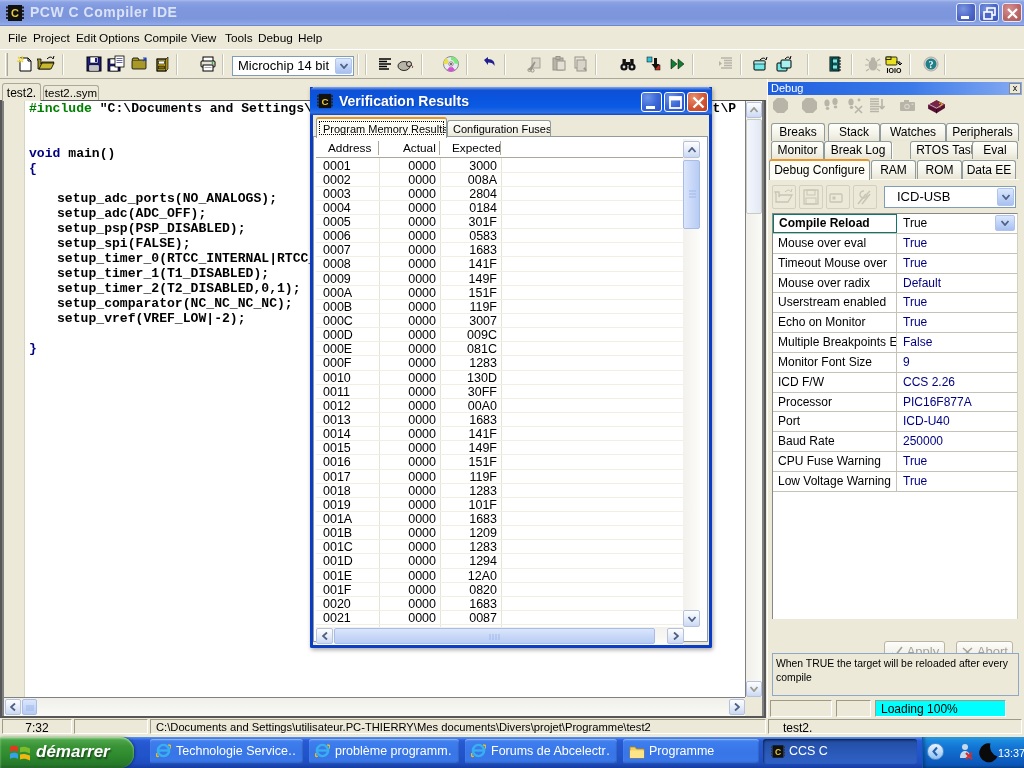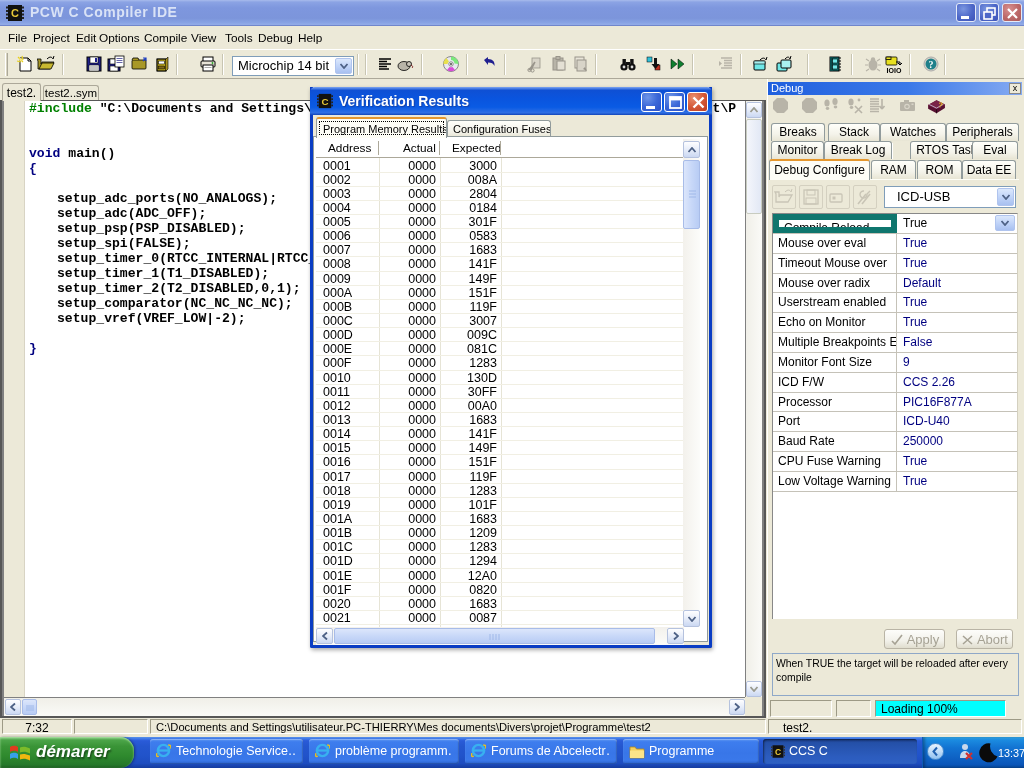--- a/index.html
+++ b/index.html
@@ -43,21 +43,21 @@
 
 #dpanel{left:767px;top:79px;width:257px;height:639px;background:#ECE9D8;border-left:1px solid #FFF;}
 #dtitle{left:768px;top:82px;width:254px;height:13px;background:linear-gradient(90deg,#1F5FDE 0%,#3B79E8 55%,#86ABF2 100%);
  color:#FFF;font-size:11px;padding-left:3px;line-height:13px;}
 .dtab{position:absolute;background:linear-gradient(180deg,#FFFFFA 0%,#F4F3EA 60%,#E8E5D4 100%);border:1px solid #919B9C;border-bottom:none;border-radius:3px 3px 0 0;font-size:12px;color:#000;text-align:center;overflow:hidden;white-space:nowrap;}
 .dtabsel{background:#FDFDF6;border-top:2px solid #E5972D;z-index:5;}
 .pgrow{position:relative;height:19.857px;border-bottom:1px solid #C5C2B8;font-size:12px;}
 .pglab{position:absolute;left:0;top:0;width:124px;height:100%;padding:2px 0 0 5px;color:#000;border-right:1px solid #C5C2B8;white-space:nowrap;overflow:hidden;}
 .pgval{position:absolute;left:125px;top:0;right:0;height:100%;padding:2px 0 0 5px;color:#000080;white-space:nowrap;overflow:hidden;}
 
-.xpbtn{position:absolute;border:1px solid #B9B4A5;border-radius:3px;background:linear-gradient(180deg,#FDFDFA 0%,#F2F1EA 60%,#E0DDCE 100%);color:#A6A294;font-size:13px;text-align:center;}
+.xpbtn{position:absolute;border:1px solid #B9B4A5;border-radius:3px;background:linear-gradient(180deg,#FDFDFA 0%,#F2F1EA 60%,#E0DDCE 100%);color:#A6A294;font-size:13px;text-align:center;margin-top:12px;}
 
 .combo{position:absolute;background:#FFF;border:1px solid #7F9DB9;font-size:13px;color:#000;}
 .combobtn{position:absolute;right:1px;top:1px;bottom:1px;width:17px;border:1px solid #B0C4EE;border-radius:2px;
  background:linear-gradient(180deg,#DCE8FC 0%,#C1D4F8 50%,#A8C0F0 100%);}
 .combobtn svg{position:absolute;left:50%;top:50%;transform:translate(-50%,-50%);}
 
 #dlg{left:310px;top:87px;width:402px;height:561px;background:#ECE9D8;border:3px solid #0A3DC4;border-top:none;border-radius:0 0 2px 2px;box-shadow:1px 2px 4px rgba(0,0,0,0.35);}
 #dlgtitle{left:310px;top:87px;width:402px;height:28px;border-radius:5px 5px 0 0;
  background:linear-gradient(180deg,#7FA6F0 0%,#0F50D4 12%,#0A54DE 40%,#0A5BE4 72%,#2F6FE4 92%,#1244B8 100%);}
 #dlgtitle .ttext{position:absolute;left:29px;top:6px;font-size:14px;font-weight:bold;color:#FFF;text-shadow:1px 1px 1px #1440A8;}
@@ -392,21 +392,21 @@
       <path d="M10 5 a3.5 3.5 0 1 0 3 3 l3-3" fill="none" stroke="#C9C5B6" stroke-width="1.4"></path>
     </svg></div>
 <div class="combo" style="left:884px;top:186px;width:132px;height:22px;padding:2px 0 0 12px;">ICD-USB
 <div class="combobtn">
       <svg width="9" height="6" viewBox="0 0 9 6">
         <path d="M1 1 l3.5 4 L8 1" fill="none" stroke="#4D6185" stroke-width="1.8"></path>
       </svg>
     </div></div>
 <div class="abs" style="left:772px;top:213px;width:246px;height:406px;background:#FFF;border:1px solid #888;border-right-color:#D4D0C0;border-bottom:none;overflow:hidden;">
 <div class="pgrow">
-      <div class="pglab" style="border:6px solid #0f766e;padding-top:1px;">Compile Reload</div>
+      <div class="pglab" style="border:1px solid #0f766e;padding-top:1px;font-weight:bold;">Compile Reload</div>
 <div class="pgval" style="color:#000;">True<div class="combobtn" style="right:2px;top:1px;bottom:2px;width:20px;">
           <svg width="9" height="6" viewBox="0 0 9 6">
             <path d="M1 1 l3.5 4 L8 1" fill="none" stroke="#4D6185" stroke-width="1.8"></path>
           </svg>
         </div></div>
     </div>
 <div class="pgrow">
       <div class="pglab">Mouse over eval</div>
       <div class="pgval">True</div>
     </div>

